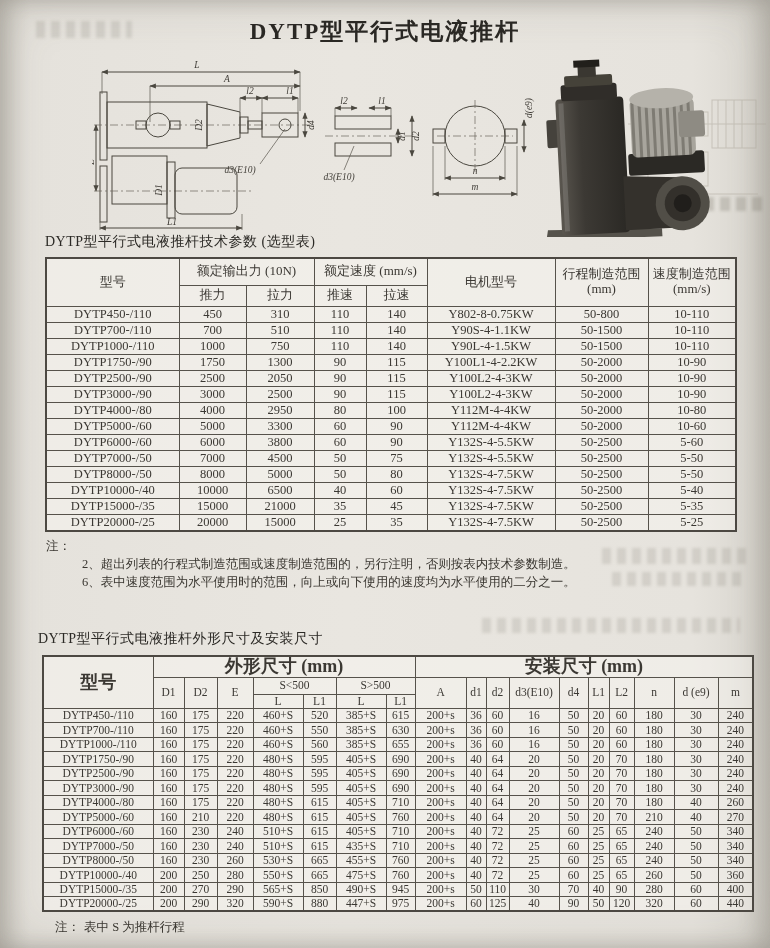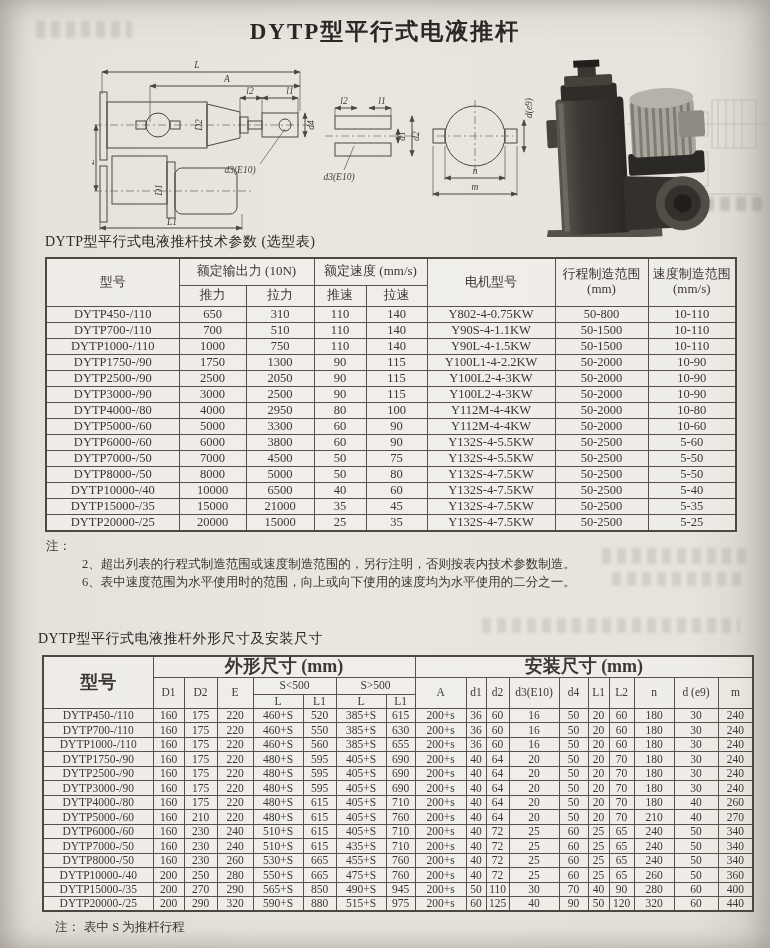--- a/index.html
+++ b/index.html
@@ -248,25 +248,25 @@
       <tr class="h2">
         <th>推力</th>
         <th>拉力</th>
         <th>推速</th>
         <th>拉速</th>
       </tr>
     </thead>
     <tbody>
         <tr>
           <td>DYTP450-/110</td>
-          <td>650</td>
+          <td>450</td>
           <td>310</td>
           <td>110</td>
           <td>140</td>
-          <td>Y802-4-0.75KW</td>
+          <td>Y802-8-0.75KW</td>
           <td>50-800</td>
           <td>10-110</td>
         </tr>
         <tr>
           <td>DYTP700-/110</td>
           <td>700</td>
           <td>510</td>
           <td>110</td>
           <td>140</td>
           <td>Y90S-4-1.1KW</td>
@@ -718,21 +718,21 @@
           <td>60</td>
           <td>400</td>
         </tr>
         <tr>
           <td>DYTP20000-/25</td>
           <td>200</td>
           <td>290</td>
           <td>320</td>
           <td>590+S</td>
           <td>880</td>
-          <td>515+S</td>
+          <td>447+S</td>
           <td>975</td>
           <td>200+s</td>
           <td>60</td>
           <td>125</td>
           <td>40</td>
           <td>90</td>
           <td>50</td>
           <td>120</td>
           <td>320</td>
           <td>60</td>

